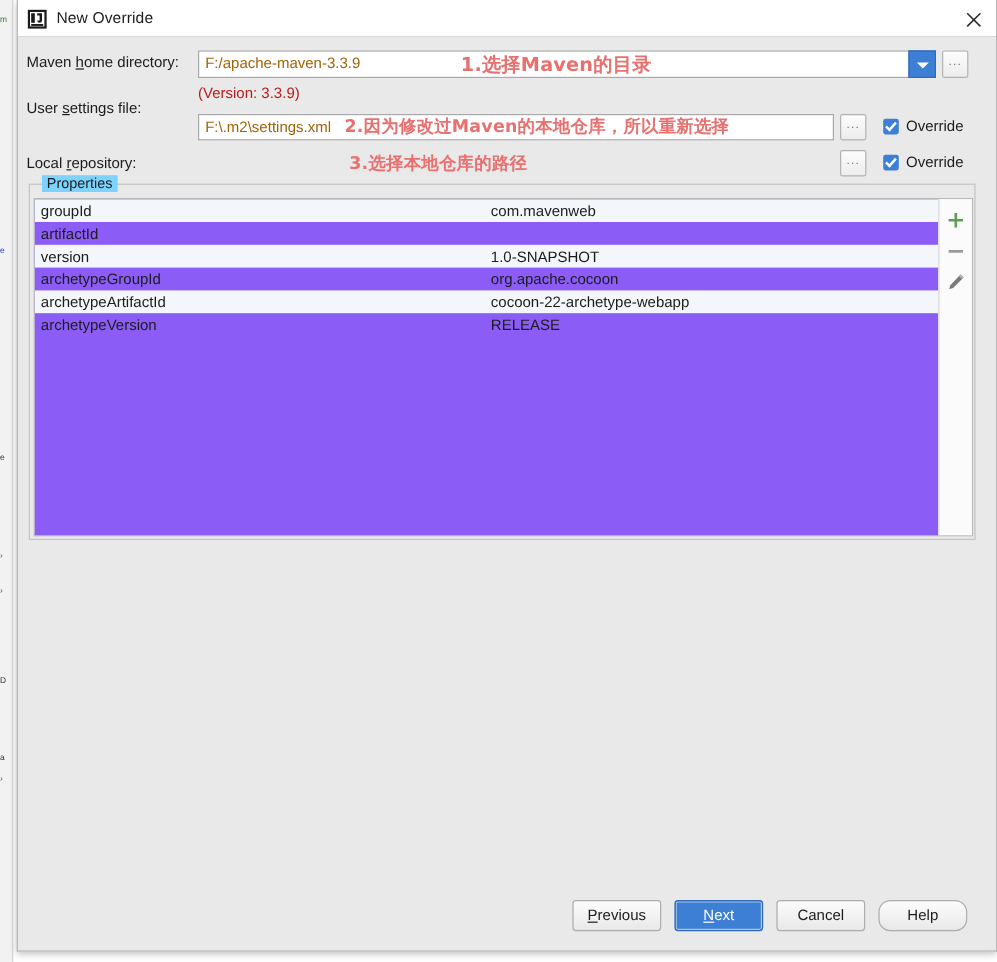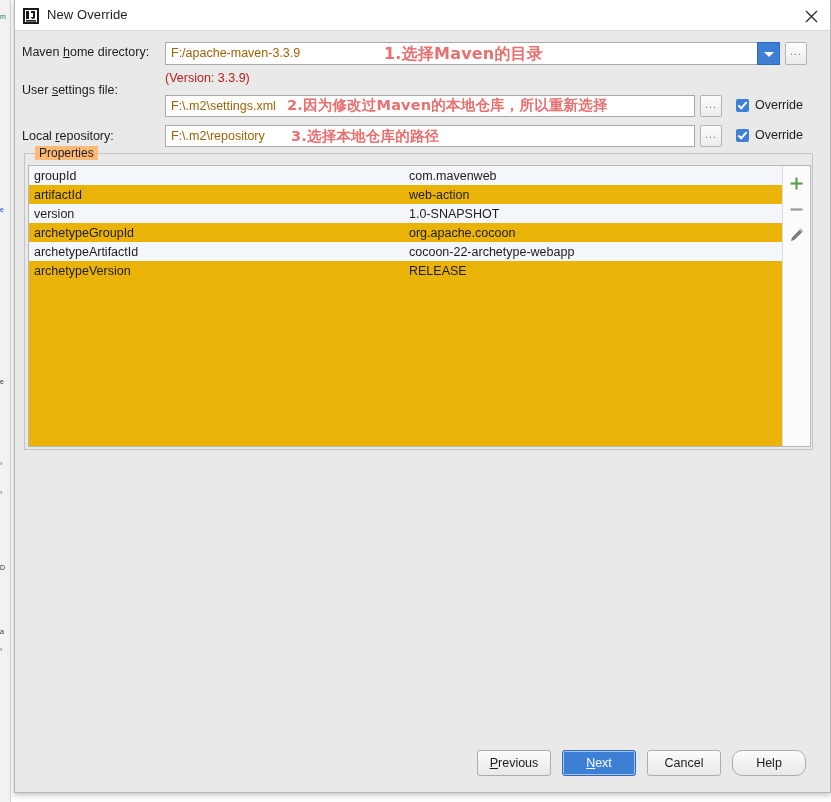--- a/index.html
+++ b/index.html
@@ -190,37 +190,37 @@
     top: 153px;
     width: 789px;
     height: 297px;
     border: 1px solid #c4c4c4;
     box-sizing: border-box;
   }
   #props-legend {
     position: absolute;
     left: 10px;
     top: -8px;
-    background: #fdba74;
+    background: #7dd3fc;
     padding: 0 4px;
     font-size: 12px;
     color: #1c1c1c;
   }
   #props-inner {
     position: absolute;
     left: 3px; top: 11px;
     width: 783px; height: 282px;
     border: 1px solid #b7b7b7;
     box-sizing: border-box;
     background: #ffffff;
     display: flex;
   }
   #props-table {
     flex: 1 1 auto;
-    background: #eab308;
+    background: #8b5cf6;
     overflow: hidden;
   }
   .prop-row {
     height: 19px;
     display: flex;
     align-items: center;
     font-size: 12.5px;
     color: #1c1c1c;
   }
   .prop-row.alt { background: #f3f6fa; }
@@ -333,44 +333,40 @@
   <div class="text-field" style="left:150px; top:95px; width:530px; height:22px;">
     <span class="field-value">F:\.m2\settings.xml</span>
   </div>
   <div class="ellipsis-btn" style="left:685px; top:95px; width:22px; height:22px;">...</div>
   <div class="checkbox-wrap" style="left:721px; top:98px;">
     <span class="cb"></span>
     <span class="cb-label">Override</span>
   </div>
 
   <div class="form-label" style="left:7px; top:129px;"><span>Local </span><span class="mn">r</span><span>epository:</span></div>
-  <div class="text-field" style="left:150px; top:125px; width:530px; height:22px;">
-    <span class="field-value">F:\.m2\repository</span>
-  </div>
   <div class="ellipsis-btn" style="left:685px; top:125px; width:22px; height:22px;">...</div>
   <div class="checkbox-wrap" style="left:721px; top:128px;">
     <span class="cb"></span>
     <span class="cb-label">Override</span>
   </div>
 
   <div class="anno anno-lg" style="left:369px; top:44px;">1.选择Maven的目录</div>
   <div class="anno" style="left:272px; top:96px;">2.因为修改过Maven的本地仓库，所以重新选择</div>
   <div class="anno" style="left:276px; top:127px;">3.选择本地仓库的路径</div>
 
   <div id="props-group">
     <div id="props-legend">Properties</div>
     <div id="props-inner">
       <div id="props-table">
         <div class="prop-row alt">
           <span class="prop-key">groupId</span>
           <span class="prop-val">com.mavenweb</span>
         </div>
         <div class="prop-row">
           <span class="prop-key">artifactId</span>
-          <span class="prop-val">web-action</span>
         </div>
         <div class="prop-row alt">
           <span class="prop-key">version</span>
           <span class="prop-val">1.0-SNAPSHOT</span>
         </div>
         <div class="prop-row">
           <span class="prop-key">archetypeGroupId</span>
           <span class="prop-val">org.apache.cocoon</span>
         </div>
         <div class="prop-row alt">

